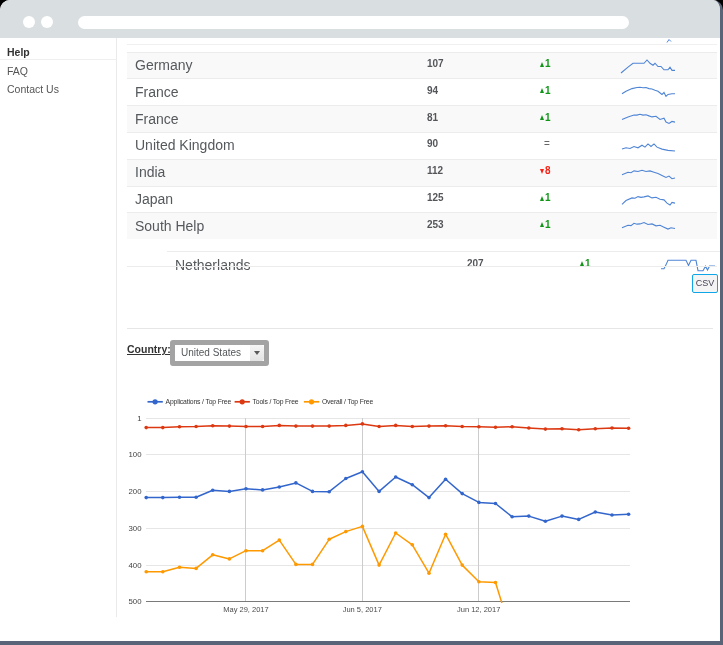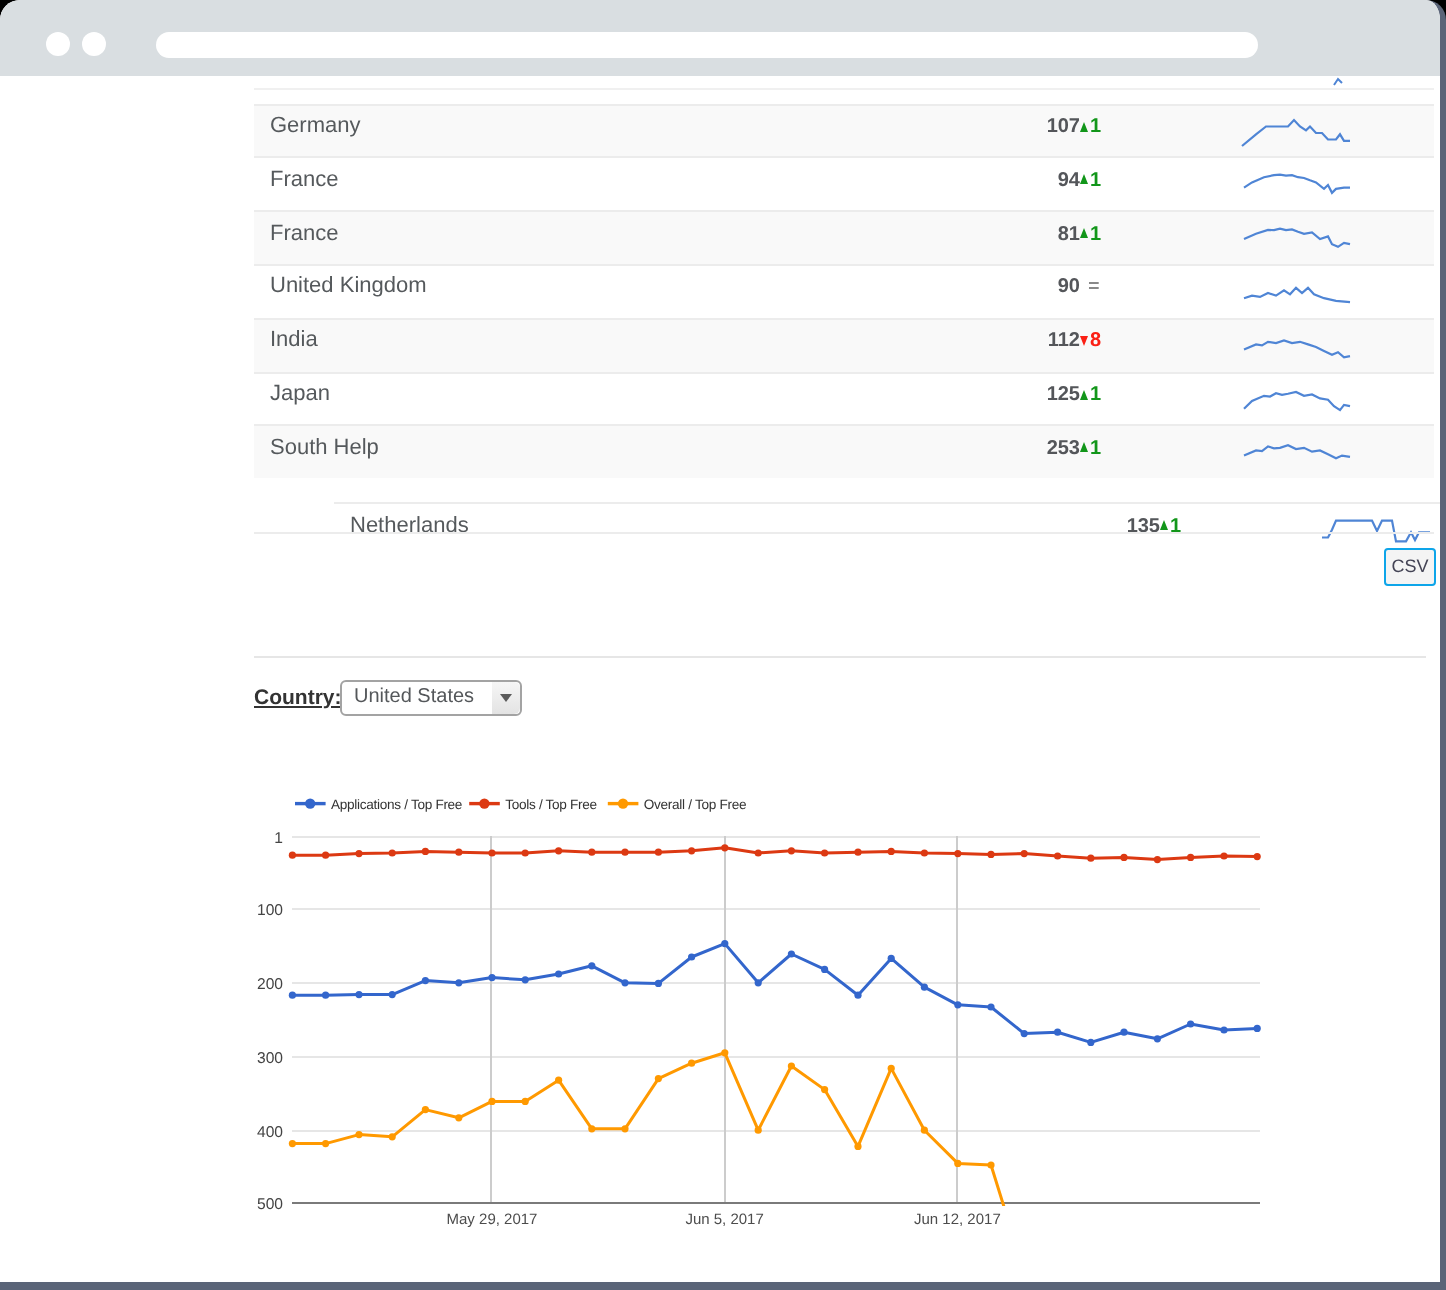--- a/index.html
+++ b/index.html
@@ -17,48 +17,54 @@
 #sb1{position:absolute;top:8px;font-weight:bold;color:#333;}
 #sbline{position:absolute;left:0;top:21px;width:117px;height:0;border-bottom:1px solid #efefef;}
 #sb2{position:absolute;top:27px;}
 #sb3{position:absolute;top:45px;}
 
 #tbl{position:absolute;left:117px;top:38px;width:600px;}
 .toprow{position:absolute;left:10px;top:0;width:590px;height:6px;border-bottom:1px solid #f0f0f0;}
 .row{position:absolute;left:10px;width:590px;height:26px;border-top:1px solid #ececec;}
 .row.g{background:#f9f9f9;}
 .rowlast{position:absolute;left:10px;width:590px;height:0;border-top:1px solid #ececec;}
-.cname{position:absolute;left:8px;top:4.5px;font-size:11px;color:#55595c;}
-.nums{position:absolute;left:300px;top:5.5px;width:113px;text-align:right;font-size:10px;font-weight:bold;color:#54565a;}
+.cname{position:absolute;left:8px;top:4.5px;font-size:14px;color:#55595c;}
+.nums{position:absolute;left:300px;top:5.5px;width:113px;text-align:left;font-size:10px;font-weight:bold;color:#54565a;}
 .up{color:#12961a;}
 .dn{color:#fb2015;}
 .eq{color:#666;}
 .chg{position:absolute;left:413px;top:5.5px;font-size:10px;font-weight:bold;white-space:nowrap;}
 .tri-up{display:inline-block;width:0;height:0;border-left:2.8px solid transparent;border-right:2.8px solid transparent;border-bottom:5.4px solid #12961a;vertical-align:0.5px;}
 .tri-dn{display:inline-block;width:0;height:0;border-left:2.8px solid transparent;border-right:2.8px solid transparent;border-top:5.4px solid #fb2015;vertical-align:0.5px;}
 .spark{position:absolute;left:493px;top:5px;}
 
 #csv{position:absolute;left:692px;top:274px;width:24px;height:17px;background:#f4f4f4;border:1px solid #0ea5e9;border-radius:2px;font-size:9px;color:#445;text-align:center;line-height:17px;}
 #rh{position:absolute;left:127px;top:310px;font-size:16px;color:#4a4a4a;}
 #rhline{position:absolute;left:127px;top:328px;width:586px;height:0;border-bottom:1px solid #e6e6e6;}
 #clabel{position:absolute;left:127px;top:343px;font-size:10.5px;font-weight:bold;color:#333;text-decoration:underline;}
-#csel{position:absolute;left:170px;top:339.5px;width:89px;height:16px;border:1px solid #a3a3a3;border-radius:3px;background:#fff;}
+#csel{position:absolute;left:170px;top:339.5px;width:89px;height:16px;border:5px solid #a3a3a3;border-radius:3px;background:#fff;}
 #cseltext{position:absolute;left:6px;top:2.5px;font-size:10px;color:#54575a;}
 #cselbtn{position:absolute;right:0;top:0;width:14px;height:16px;background:linear-gradient(#f6f6f6,#e3e3e3);border-radius:0 3px 3px 0;}
 #cselarrow{position:absolute;left:3.5px;top:6px;width:0;height:0;border-left:3.4px solid transparent;border-right:3.4px solid transparent;border-top:4.2px solid #5a5a5a;}
 </style>
 </head>
 <body>
 <div id="stage">
  <div id="win">
   <div id="chrome">
     <div class="dot" style="left:22.6px;"></div>
     <div class="dot" style="left:41px;"></div>
     <div id="urlbar"></div>
   </div>
+  <div id="sidebar">
+    <div class="sb" id="sb1">Help</div>
+    <div id="sbline"></div>
+    <div class="sb" id="sb2">FAQ</div>
+    <div class="sb" id="sb3">Contact Us</div>
+  </div>
   <div id="tbl">
     <div class="toprow"></div>
     <div class="row g" style="top:13.5px;">
           <div class="cname">Germany</div>
           <div class="nums">107</div>
           <span class="chg"><span class="tri-up"></span><span class="up" style="margin-left:1px;">1</span></span>
           <svg class="spark" width="56" height="16">
             <polyline points="1,15 8,9.15 13,5.25 24,5.25 27,2 30,5.25 33,7.2 35,5.25 38,8.5 41,8.5 44,11.75 48,11.75 50,9.15 52,12.4 55,12.4" fill="none" stroke="#4f85d5" stroke-width="1.1"></polyline>
           </svg>
         </div>
@@ -105,21 +111,21 @@
     <div class="row g" style="top:174.3px;">
           <div class="cname">South Help</div>
           <div class="nums">253</div>
           <span class="chg"><span class="tri-up"></span><span class="up" style="margin-left:1px;">1</span></span>
           <svg class="spark" width="56" height="16">
             <polyline points="2,9.8 8,7.2 11,7.59 14,5.25 17,6.16 20,5.9 24,4.6 28,6.55 32,5.9 36,7.85 40,7.2 44,9.15 48,11.1 51,9.8 55,10.45" fill="none" stroke="#4f85d5" stroke-width="1.1"></polyline>
           </svg>
         </div>
     <div class="row" style="top:213px;margin-left:40px;">
           <div class="cname">Netherlands</div>
-          <div class="nums">135</div>
+          <div class="nums">207</div>
           <span class="chg"><span class="tri-up"></span><span class="up" style="margin-left:1px;">1</span></span>
           <svg class="spark" width="56" height="16">
             <polyline points="1,11.75 4,11.75 6,7.85 8,3.3 26,3.3 28.5,8.5 31,3.3 36,3.3 38,13.7 43,13.7 45.5,9.15 47.5,13.05 49.5,9.15 52,9.15 55,9.15" fill="none" stroke="#4f85d5" stroke-width="1.1"></polyline>
           </svg>
         </div>
     <div class="rowlast" style="top:227.9px;"></div>
     <svg style="position:absolute;left:548px;top:0px;" width="12" height="6">
           <polyline points="2,4.5 4,1.5 6,3.5" fill="none" stroke="#4f85d5" stroke-width="1"></polyline>
         </svg>
   </div>

